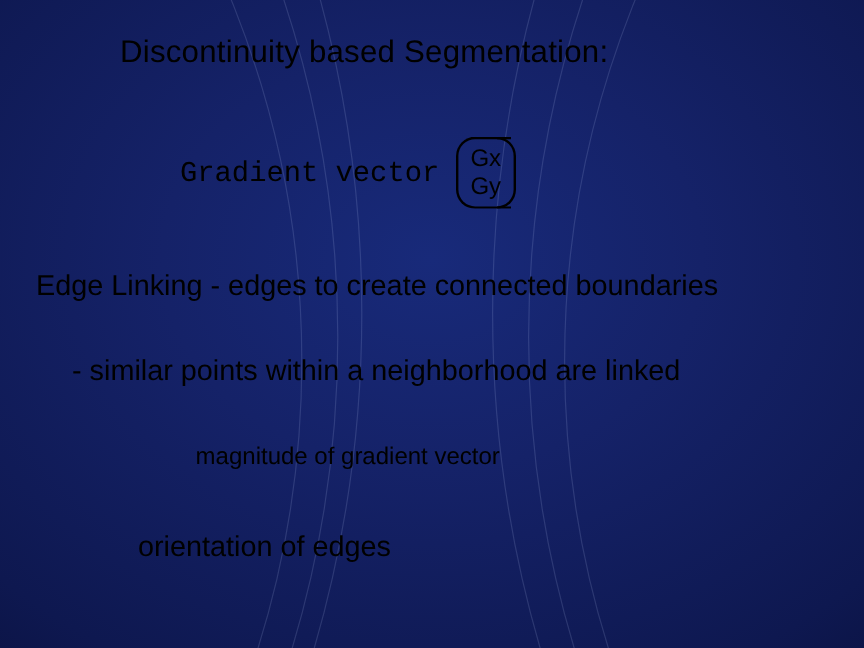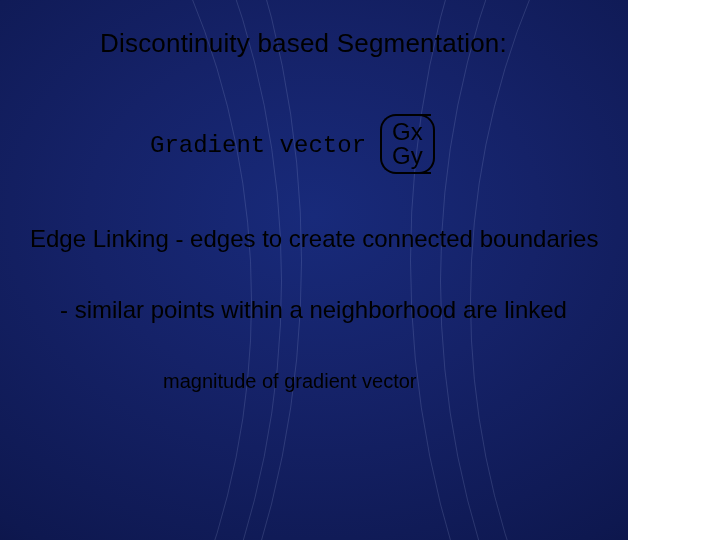--- a/index.html
+++ b/index.html
@@ -6,21 +6,21 @@
     margin: 0;
     padding: 0;
     width: 720px;
     height: 540px;
     overflow: hidden;
     font-family: Arial, Helvetica, sans-serif;
     color: #000;
   }
   .slide {
     position: relative;
-    width: 628px;
+    width: 720px;
     height: 540px;
     background: radial-gradient(ellipse 900px 700px at 50% 40%,
                 #182a7a 0%,
                 #152268 25%,
                 #0e1850 55%,
                 #060b30 82%,
                 #020418 100%);
   }
   
   .arc {
@@ -44,21 +44,21 @@
     font-family: Liberation Mono, monospace;
   }
   .gradvec-box {
     position: absolute;
     top: 114px;
     left: 380px;
     display: flex;
     align-items: center;
   }
   .gradvec-bracket {
-    font-size: 24px;
+    font-size: 20px;
     line-height: 24px;
     padding: 4px 8px 4px 10px;
     border: 2px solid #000;
     border-right: none;
     border-top-left-radius: 16px;
     border-bottom-left-radius: 16px;
     position: relative;
   }
   .gradvec-bracket::after {
     content: "";
@@ -123,14 +123,15 @@
       <span class="gradvec-line">Gy</span>
     </div>
   </div>
 
   <div class="edge-linking">Edge Linking - edges to create connected boundaries</div>
 
   <div class="similar">- similar points within a neighborhood are linked</div>
 
   <div class="magnitude">magnitude of gradient vector</div>
 
+  <div class="orientation">orientation of edges</div>
 
 </div>
 
 </body></html>

